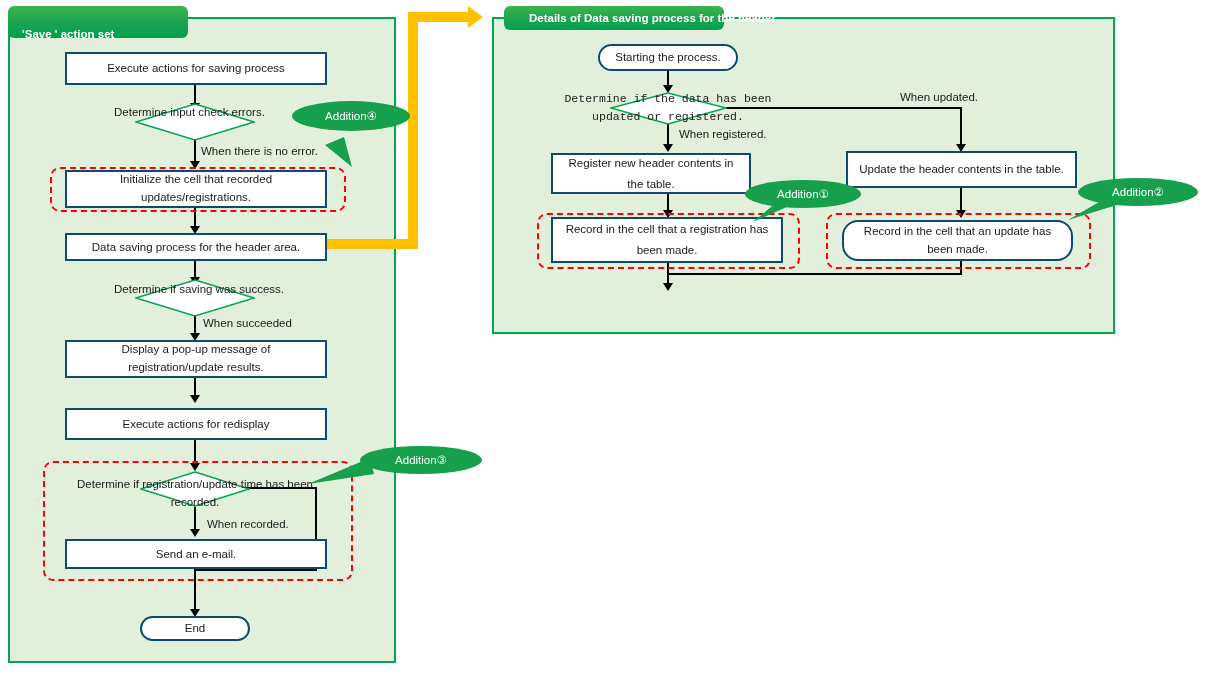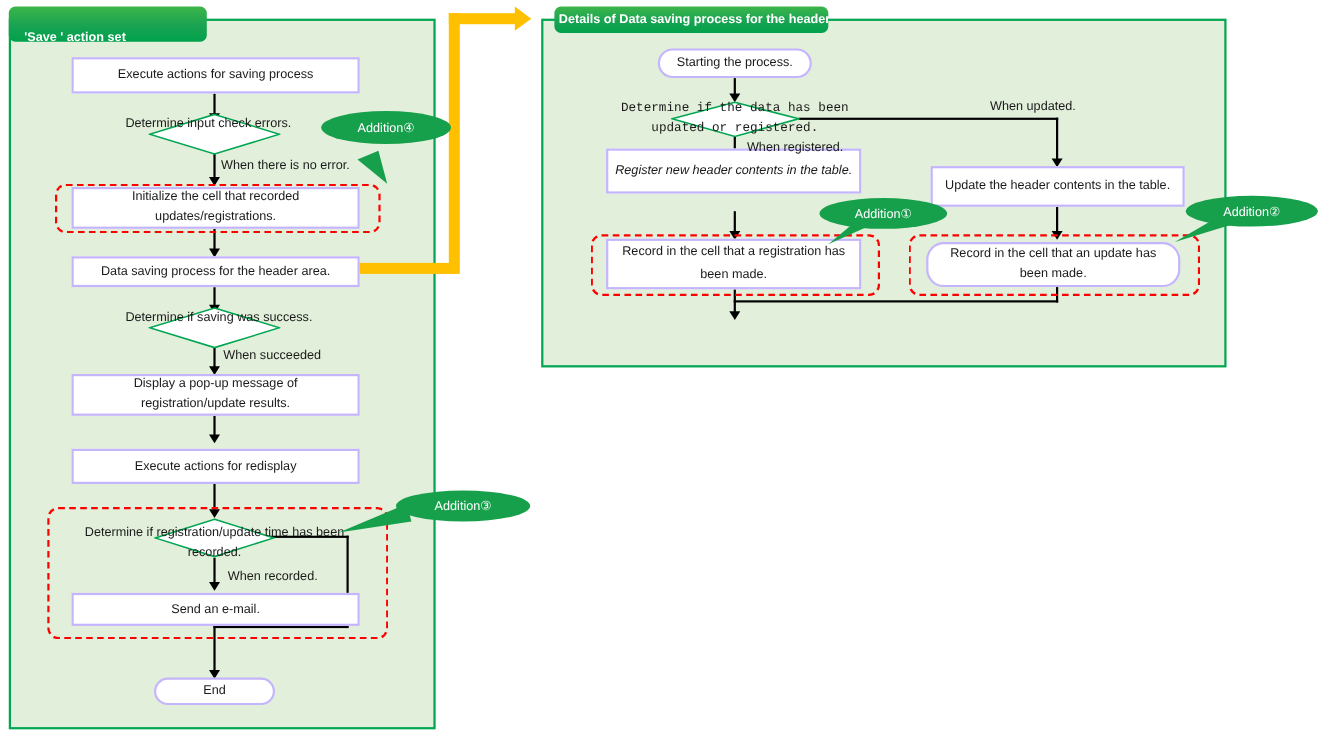--- a/index.html
+++ b/index.html
@@ -10,21 +10,21 @@
 
   
   .panel{position:absolute;background:#e2efda;border:2px solid #00a651;box-sizing:border-box;}
   .panel-title{position:absolute;height:24px;line-height:24px;
       background:linear-gradient(to bottom,#3cb54a 0%,#19a352 55%,#00a14b 100%);
       border-radius:6px 6px 6px 6px;color:#ffffff;font-weight:bold;font-size:11.5px;
       padding:16px 14px;box-sizing:border-box;white-space:nowrap;z-index:6;}
 
   
   .node{position:absolute;box-sizing:border-box;background:#ffffff;
-        border:2px solid #c4b5fd;color:#1a1a1a;font-size:11.5px;
+        border:2px solid #0c4a6e;color:#1a1a1a;font-size:11.5px;
         display:flex;align-items:center;justify-content:center;text-align:center;
         line-height:1.75;padding:0 6px;z-index:3;}
   .terminator{border-radius:100px;}
 
   
   .diamond{position:absolute;z-index:2;}
   .diamond svg{display:block;}
 
   
   .lbl{position:absolute;font-size:11.5px;color:#1a1a1a;white-space:nowrap;z-index:4;}
@@ -150,21 +150,21 @@
     <div class="bubble" style="left:52px;top:0px;width:122px;height:28px;">Addition③</div>
   </div>
 
   <div class="ylw" style="left:327px;top:239px;width:86px;height:10px;"></div>
   <div class="ylw" style="left:408px;top:12px;width:10px;height:237px;"></div>
   <div class="ylw" style="left:408px;top:12px;width:62px;height:10px;"></div>
   <div class="ylw-head" style="left:468px;top:6px;"></div>
 
   <div class="panel" style="left:492px;top:17px;width:623px;height:317px;"></div>
 
-  <div class="panel-title" style="left:504px;top:6px;width:249px;text-align:center;padding:0 4px;">Details of Data saving process for the header</div>
+  <div class="panel-title" style="left:504px;top:6px;width:220px;text-align:center;padding:0 25px;">Details of Data saving process for the header</div>
 
   <div class="node terminator" style="left:598px;top:44px;width:140px;height:27px;">Starting the process.</div>
 
   <div class="ln v" style="left:667px;top:71px;height:17px;"></div>
   <div class="arrowhead" style="left:663px;top:85px;"></div>
 
   <div class="diamond" style="left:610px;top:92px;">
     <svg width="117" height="33" viewBox="0 0 117 33">
       <polygon points="58,1 116,16 58,32 1,16" fill="#ffffff" stroke="#00a651" stroke-width="1.4"></polygon>
     </svg>
@@ -173,21 +173,21 @@
 
   <div class="ln v" style="left:667px;top:124px;height:24px;"></div>
   <div class="arrowhead" style="left:663px;top:144px;"></div>
   <div class="lbl" style="left:679px;top:128px;">When registered.</div>
 
   <div class="ln h" style="left:726px;top:107px;width:236px;"></div>
   <div class="ln v" style="left:960px;top:107px;height:41px;"></div>
   <div class="arrowhead" style="left:956px;top:144px;"></div>
   <div class="lbl" style="left:900px;top:91px;">When updated.</div>
 
-  <div class="node" style="left:551px;top:135px;width:232px;height:41px;line-height:1.75;font-style:italic;">Register new header contents in the table.</div>
+  <div class="node" style="left:551px;top:153px;width:200px;height:41px;line-height:1.75;">Register new header contents in the table.</div>
 
   <div class="node" style="left:846px;top:151px;width:231px;height:37px;">Update the header contents in the table.</div>
 
   <div class="ln v" style="left:667px;top:192px;height:23px;"></div>
   <div class="arrowhead" style="left:663px;top:210px;"></div>
 
   <div class="ln v" style="left:960px;top:188px;height:27px;"></div>
   <div class="arrowhead" style="left:956px;top:210px;"></div>
 
   <div class="dashbox" style="left:537px;top:213px;width:263px;height:56px;"></div>

